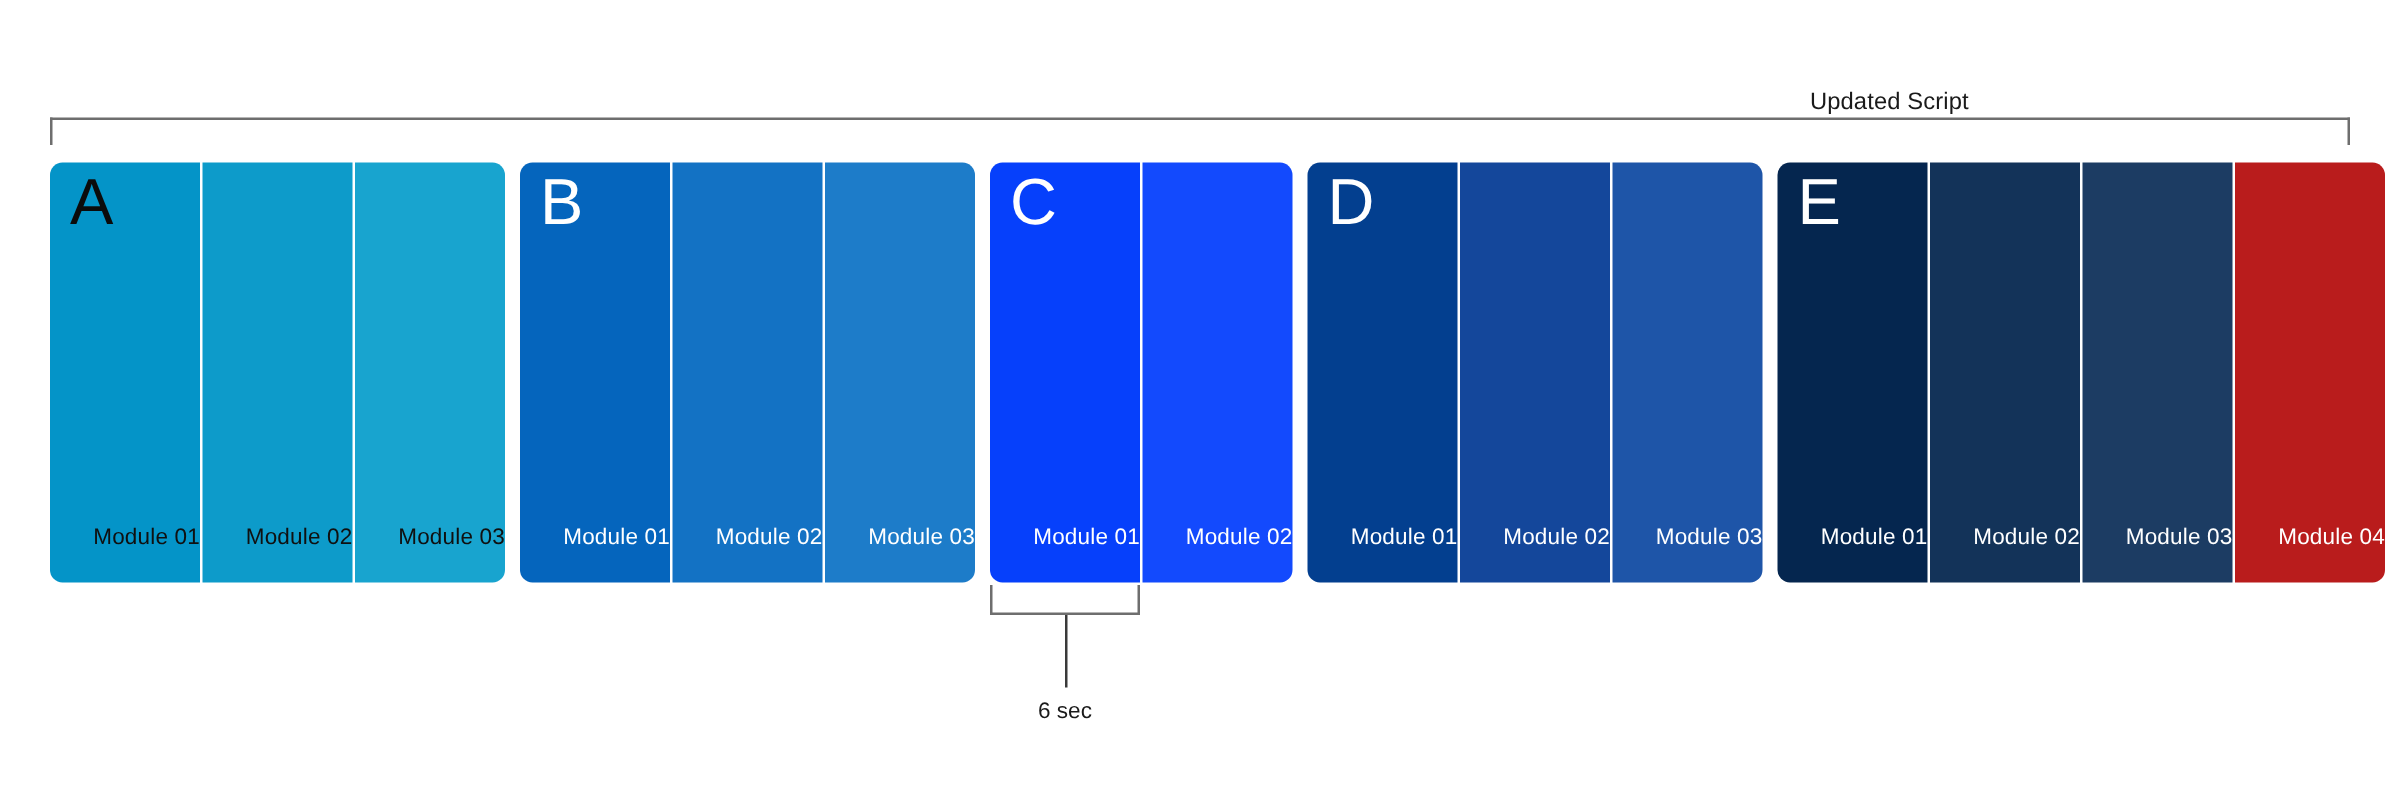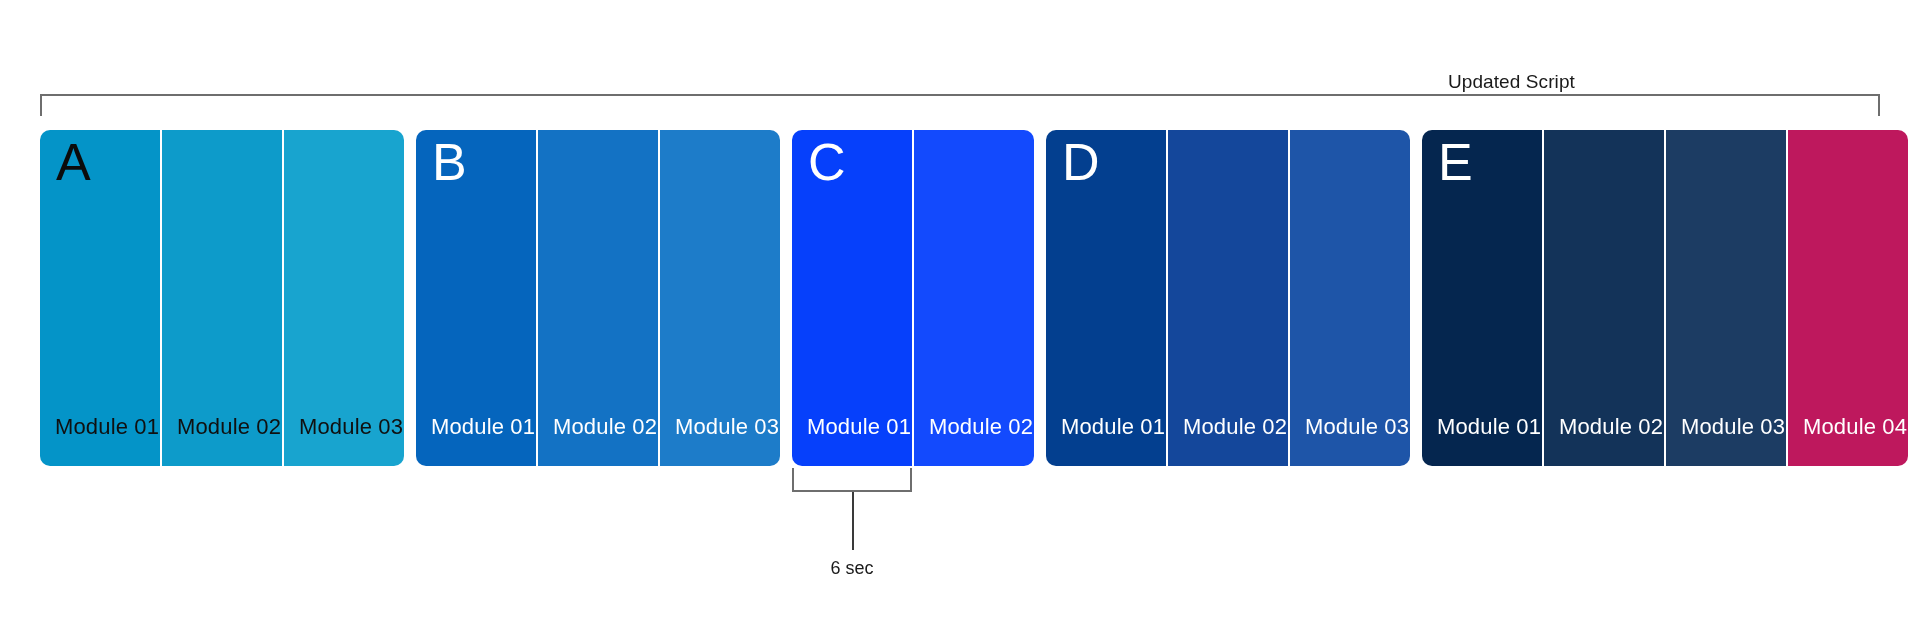--- a/index.html
+++ b/index.html
@@ -91,25 +91,25 @@
     left: 16px;
     top: 6px;
     font-size: 52px;
     font-weight: 300;
     line-height: 1;
     letter-spacing: 0.5px;
   }
 
   .card-label {
     position: absolute;
-    left: 15px;
+    left: 4px;
     right: 0;
     bottom: 26px;
-    text-align: left;
-    font-size: 22px;
+    text-align: right;
+    font-size: 18px;
     letter-spacing: 0.15px;
     white-space: nowrap;
   }
 
   
   .callout-bracket {
     position: absolute;
     height: 24px;
     border-bottom: 2px solid #6e6e6e;
     border-left: 2px solid #6e6e6e;
@@ -189,21 +189,21 @@
         <div class="card" style="background: rgb(5, 38, 79);">
           <div class="card-letter" style="color: rgb(255, 255, 255);">E</div>
           <div class="card-label" style="color: rgb(255, 255, 255);">Module 01</div>
         </div>
         <div class="card" style="background: rgb(19, 51, 89);">
           <div class="card-label" style="color: rgb(255, 255, 255);">Module 02</div>
         </div>
         <div class="card" style="background: rgb(28, 60, 99);">
           <div class="card-label" style="color: rgb(255, 255, 255);">Module 03</div>
         </div>
-        <div class="card" style="background: #be185d;">
+        <div class="card" style="background: #b91c1c;">
           <div class="card-label" style="color: rgb(255, 255, 255);">Module 04</div>
         </div>
       </div>
     </div>
 
   <div class="callout-bracket" id="callout-bracket" style="left: 792px; top: 468px; width: 120px;"></div>
   <div class="callout-stem" id="callout-stem" style="left: 852px; top: 492px; height: 58px;"></div>
   <div class="callout-text" id="callout-text" style="left: 852px; top: 558px;">6 sec</div>
 
 </div>

